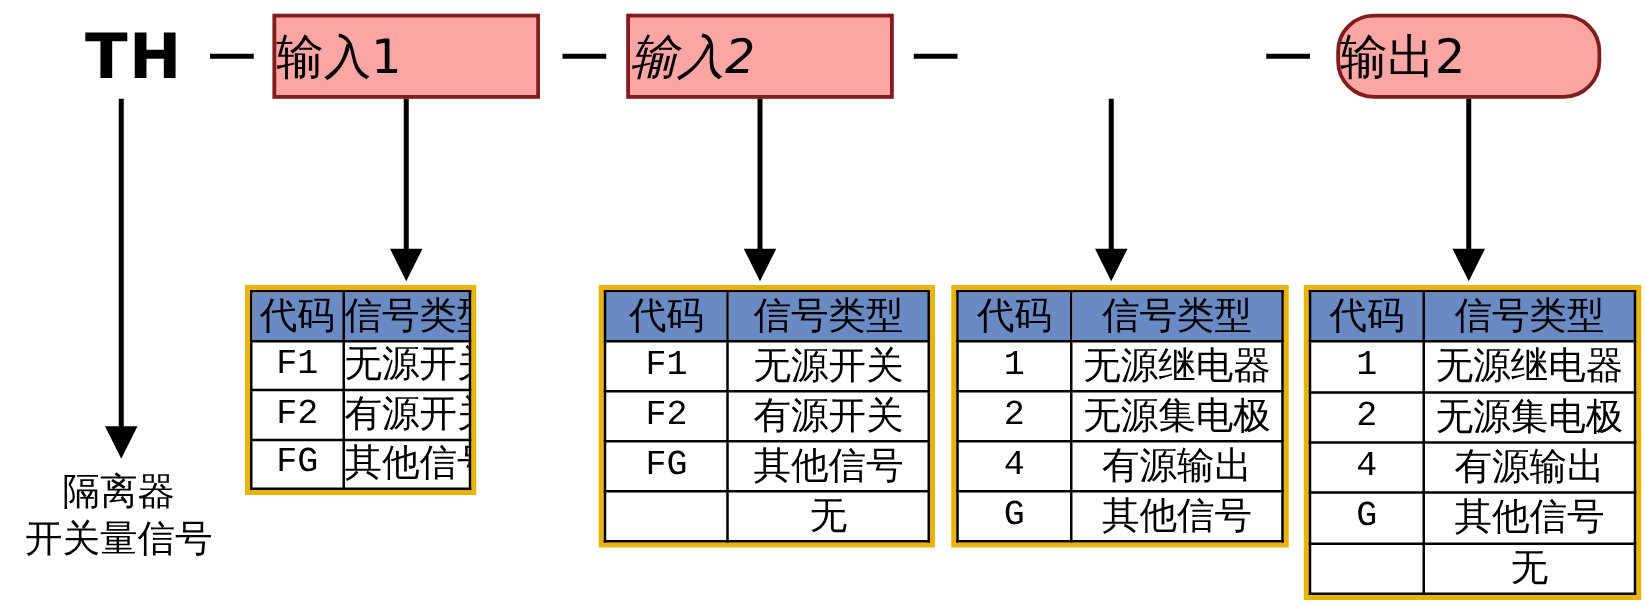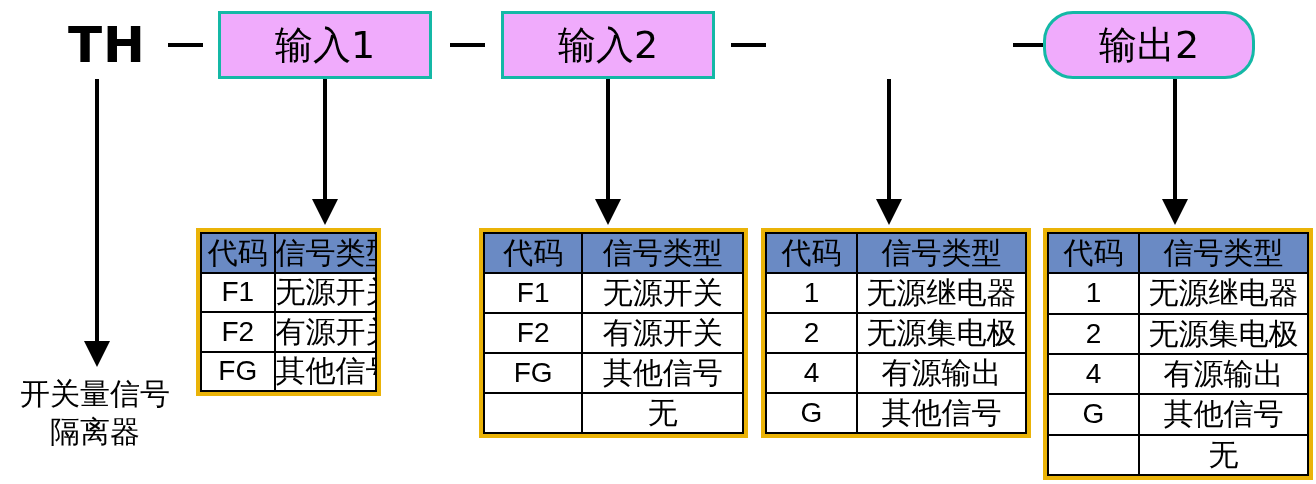--- a/index.html
+++ b/index.html
@@ -25,25 +25,24 @@
     font-size: 50px;
     font-weight: 700;
     letter-spacing: 1px;
     line-height: 1;
     white-space: nowrap;
     font-family: "DejaVu Sans", "Liberation Sans", sans-serif;
   }
   .seg-box {
     position: absolute;
     box-sizing: border-box;
-    border: 3px solid #14b8a6;
-    background: #f0abfc;
+    border: 3px solid #7f1d1d;
+    background: #fca5a5;
     display: flex;
     align-items: center;
-    justify-content: center;
     white-space: nowrap;
   }
   .seg-box .seg-text {
     font-size: 38px;
     line-height: 1;
     font-family: "DejaVu Sans", "Liberation Sans", sans-serif;
   }
   .dash {
     position: absolute;
     height: 4px;
@@ -89,21 +88,21 @@
     white-space: nowrap;
     overflow: hidden;
   }
   .code-table th {
     background: #6a8ac4;
     color: #000000;
     font-size: 30px;
   }
   .code-table td.code-cell {
     font-size: 28px;
-    font-family: Liberation Sans, sans-serif;
+    font-family: Liberation Mono, monospace;
     text-align: center;
   }
   .code-table td.type-cell {
     font-size: 30px;
     font-family: "DejaVu Sans", "Liberation Sans", sans-serif;
   }
 
   
   .product-name {
     position: absolute;
@@ -122,24 +121,24 @@
   <div class="prefix-label" style="left:68px; top:20px;">TH</div>
 
   <div class="dash" style="left:168px; top:43px; width:35px;"></div>
   <div class="dash" style="left:450px; top:43px; width:35px;"></div>
   <div class="dash" style="left:731px; top:43px; width:35px;"></div>
   <div class="dash" style="left:1013px; top:43px; width:35px;"></div>
 
   <div class="seg-box" style="left:218px; top:11px; width:214px; height:68px;">
     <span class="seg-text">输入1</span>
   </div>
-  <div class="seg-box" style="left:501px; top:11px; width:214px; height:68px;">
+  <div class="seg-box" style="left:501px; top:11px; width:214px; height:68px;font-style:italic;">
     <span class="seg-text">输入2</span>
   </div>
-  <div class="seg-box" style="left:1043px; top:11px; width:212px; height:68px;border-radius:30px;">
+  <div class="seg-box" style="left:1069px; top:11px; width:212px; height:68px;border-radius:30px;">
     <span class="seg-text">输出2</span>
   </div>
 
   <div class="arrow-stem" style="left:95px; top:79px; height:266px;"></div>
   <div class="arrow-head" style="left:84px; top:341px;"></div>
 
   <div class="arrow-stem" style="left:323px; top:79px; height:124px;"></div>
   <div class="arrow-head" style="left:312px; top:199px;"></div>
 
   <div class="arrow-stem" style="left:606px; top:79px; height:124px;"></div>
@@ -269,17 +268,17 @@
       </tr>
       <tr>
         <td class="code-cell"></td>
         <td class="type-cell">无</td>
       </tr>
     </tbody>
       </table>
   </div>
 
   <div class="product-name" style="left:0px; top:375px; width:190px;">
+    <div>隔离器</div>
     <div>开关量信号</div>
-    <div>隔离器</div>
   </div>
 
 </div>
 
 </body></html>

